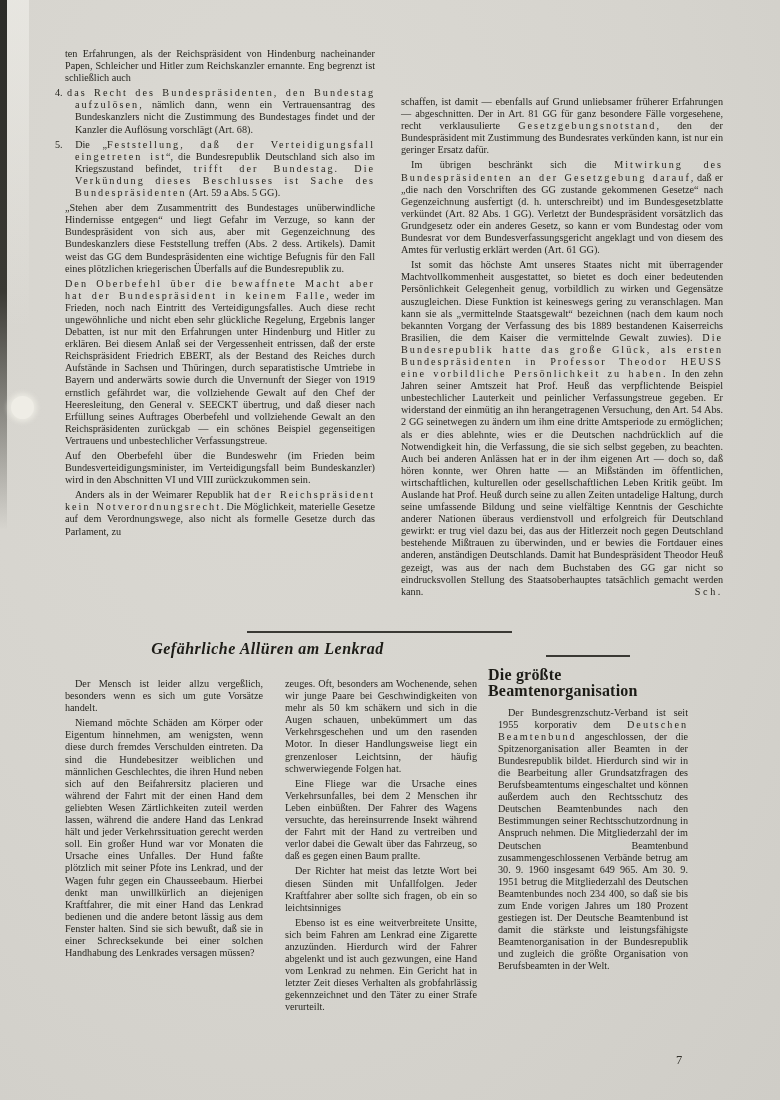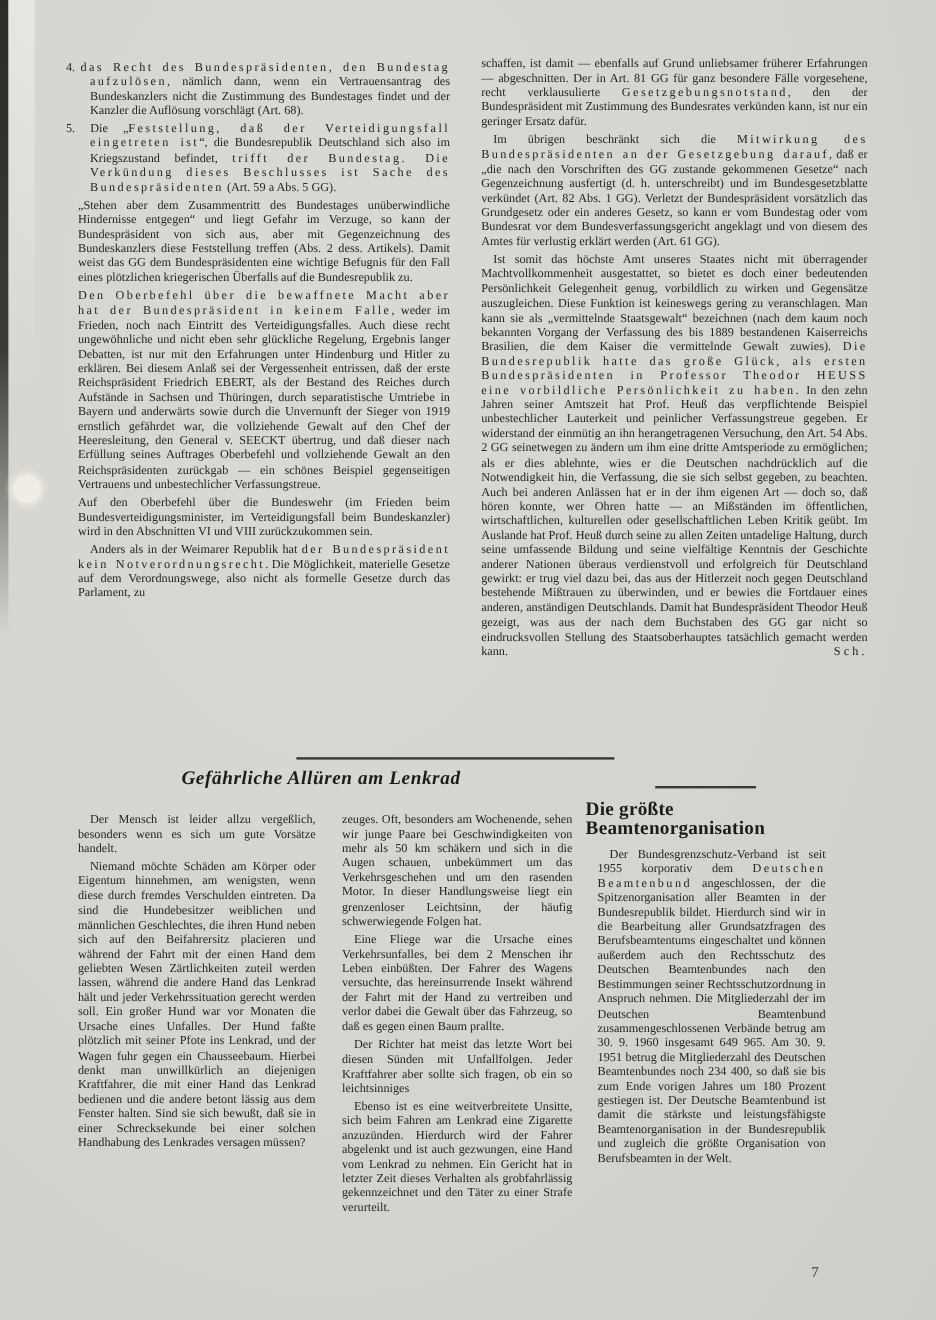--- a/index.html
+++ b/index.html
@@ -25,21 +25,21 @@
   .punch-hole {
     position:absolute; left:11px; top:396px; width:23px; height:23px; border-radius:50%;
     background:#efede6; box-shadow:0 0 5px 3px rgba(239,237,230,0.75);
   }
   
   .top-section {
     position:absolute; left:55px; top:48px; width:668px; height:584px;
     display:flex; gap:16px; overflow:hidden;
   }
   .col-l { width:320px; }
-  .col-r { width:332px; }
+  .col-r { width:332px;margin-top:48px; }
   .col-l, .col-r, .bcol {
     font-size:10.2px; line-height:12.1px; text-align:justify; hyphens:auto;
   }
   .para { margin:0 0 3px 10px; text-indent:10px; }
   .para.noindent { text-indent:0; }
   .para.numbered { margin-left:20px; text-indent:-20px; margin-top:3px; }
   .num { }
   .sp { letter-spacing:2px; word-spacing:1px; }
   .sig { float:right; letter-spacing:2.6px; }
   .mid-rule {
@@ -66,26 +66,27 @@
 </head>
 <body>
 
 <div class="page">
   <div class="edge-strip"></div>
   <div class="edge-curl"></div>
   <div class="punch-hole"></div>
 
   <div class="top-section">
     <div class="col-l">
+        <p class="para noindent"><span>ten Erfahrungen, als der Reichspräsident von Hindenburg nacheinander Papen, Schleicher und Hitler zum Reichskanzler ernannte. Eng begrenzt ist schließlich auch</span></p>
         <p class="para numbered"><span class="num">4. </span><span class="sp">das Recht des Bundespräsidenten, den Bundestag aufzulösen</span><span>, nämlich dann, wenn ein Vertrauensantrag des Bundeskanzlers nicht die Zustimmung des Bundestages findet und der Kanzler die Auflösung vorschlägt (Art. 68).</span></p>
         <p class="para numbered"><span class="num">5. </span><span>Die „</span><span class="sp">Feststellung, daß der Verteidigungsfall eingetreten ist</span><span>“, die Bundesrepublik Deutschland sich also im Kriegszustand befindet, </span><span class="sp">trifft der Bundestag. Die Verkündung dieses Beschlusses ist Sache des Bundespräsidenten</span><span> (Art. 59 a Abs. 5 GG).</span></p>
         <p class="para noindent"><span>„Stehen aber dem Zusammentritt des Bundestages unüberwindliche Hindernisse entgegen“ und liegt Gefahr im Verzuge, so kann der Bundespräsident von sich aus, aber mit Gegenzeichnung des Bundeskanzlers diese Feststellung treffen (Abs. 2 dess. Artikels). Damit weist das GG dem Bundespräsidenten eine wichtige Befugnis für den Fall eines plötzlichen kriegerischen Überfalls auf die Bundesrepublik zu.</span></p>
         <p class="para noindent"><span class="sp">Den Oberbefehl über die bewaffnete Macht aber hat der Bundespräsident in keinem Falle</span><span>, weder im Frieden, noch nach Eintritt des Verteidigungsfalles. Auch diese recht ungewöhnliche und nicht eben sehr glückliche Regelung, Ergebnis langer Debatten, ist nur mit den Erfahrungen unter Hindenburg und Hitler zu erklären. Bei diesem Anlaß sei der Vergessenheit entrissen, daß der erste Reichspräsident Friedrich EBERT, als der Bestand des Reiches durch Aufstände in Sachsen und Thüringen, durch separatistische Umtriebe in Bayern und anderwärts sowie durch die Unvernunft der Sieger von 1919 ernstlich gefährdet war, die vollziehende Gewalt auf den Chef der Heeresleitung, den General v. SEECKT übertrug, und daß dieser nach Erfüllung seines Auftrages Oberbefehl und vollziehende Gewalt an den Reichspräsidenten zurückgab — ein schönes Beispiel gegenseitigen Vertrauens und unbestechlicher Verfassungstreue.</span></p>
         <p class="para noindent"><span>Auf den Oberbefehl über die Bundeswehr (im Frieden beim Bundesverteidigungsminister, im Verteidigungsfall beim Bundeskanzler) wird in den Abschnitten VI und VIII zurückzukommen sein.</span></p>
-        <p class="para"><span>Anders als in der Weimarer Republik hat </span><span class="sp">der Bundespräsident kein Notverordnungsrecht</span><span>. Die Möglichkeit, materielle Gesetze auf dem Verordnungswege, also nicht als formelle Gesetze durch das Parlament, zu</span></p>
+        <p class="para"><span>Anders als in der Weimarer Republik hat </span><span class="sp">der Reichspräsident kein Notverordnungsrecht</span><span>. Die Möglichkeit, materielle Gesetze auf dem Verordnungswege, also nicht als formelle Gesetze durch das Parlament, zu</span></p>
       </div>
     <div class="col-r">
         <p class="para noindent"><span>schaffen, ist damit — ebenfalls auf Grund unliebsamer früherer Erfahrungen — abgeschnitten. Der in Art. 81 GG für ganz besondere Fälle vorgesehene, recht verklausulierte </span><span class="sp">Gesetzgebungsnotstand</span><span>, den der Bundespräsident mit Zustimmung des Bundesrates verkünden kann, ist nur ein geringer Ersatz dafür.</span></p>
         <p class="para"><span>Im übrigen beschränkt sich die </span><span class="sp">Mitwirkung des Bundespräsidenten an der Gesetzgebung darauf</span><span>, daß er „die nach den Vorschriften des GG zustande gekommenen Gesetze“ nach Gegenzeichnung ausfertigt (d. h. unterschreibt) und im Bundesgesetzblatte verkündet (Art. 82 Abs. 1 GG). Verletzt der Bundespräsident vorsätzlich das Grundgesetz oder ein anderes Gesetz, so kann er vom Bundestag oder vom Bundesrat vor dem Bundesverfassungsgericht angeklagt und von diesem des Amtes für verlustig erklärt werden (Art. 61 GG).</span></p>
         <p class="para"><span>Ist somit das höchste Amt unseres Staates nicht mit überragender Machtvollkommenheit ausgestattet, so bietet es doch einer bedeutenden Persönlichkeit Gelegenheit genug, vorbildlich zu wirken und Gegensätze auszugleichen. Diese Funktion ist keineswegs gering zu veranschlagen. Man kann sie als „vermittelnde Staatsgewalt“ bezeichnen (nach dem kaum noch bekannten Vorgang der Verfassung des bis 1889 bestandenen Kaiserreichs Brasilien, die dem Kaiser die vermittelnde Gewalt zuwies). </span><span class="sp">Die Bundesrepublik hatte das große Glück, als ersten Bundespräsidenten in Professor Theodor HEUSS eine vorbildliche Persönlichkeit zu haben.</span><span> In den zehn Jahren seiner Amtszeit hat Prof. Heuß das verpflichtende Beispiel unbestechlicher Lauterkeit und peinlicher Verfassungstreue gegeben. Er widerstand der einmütig an ihn herangetragenen Versuchung, den Art. 54 Abs. 2 GG seinetwegen zu ändern um ihm eine dritte Amtsperiode zu ermöglichen; als er dies ablehnte, wies er die Deutschen nachdrücklich auf die Notwendigkeit hin, die Verfassung, die sie sich selbst gegeben, zu beachten. Auch bei anderen Anlässen hat er in der ihm eigenen Art — doch so, daß hören konnte, wer Ohren hatte — an Mißständen im öffentlichen, wirtschaftlichen, kulturellen oder gesellschaftlichen Leben Kritik geübt. Im Auslande hat Prof. Heuß durch seine zu allen Zeiten untadelige Haltung, durch seine umfassende Bildung und seine vielfältige Kenntnis der Geschichte anderer Nationen überaus verdienstvoll und erfolgreich für Deutschland gewirkt: er trug viel dazu bei, das aus der Hitlerzeit noch gegen Deutschland bestehende Mißtrauen zu überwinden, und er bewies die Fortdauer eines anderen, anständigen Deutschlands. Damit hat Bundespräsident Theodor Heuß gezeigt, was aus der nach dem Buchstaben des GG gar nicht so eindrucksvollen Stellung des Staatsoberhauptes tatsächlich gemacht werden kann.</span><span class="sig">Sch.</span></p>
       </div>
   </div>
 
   <div class="mid-rule"></div>
 

